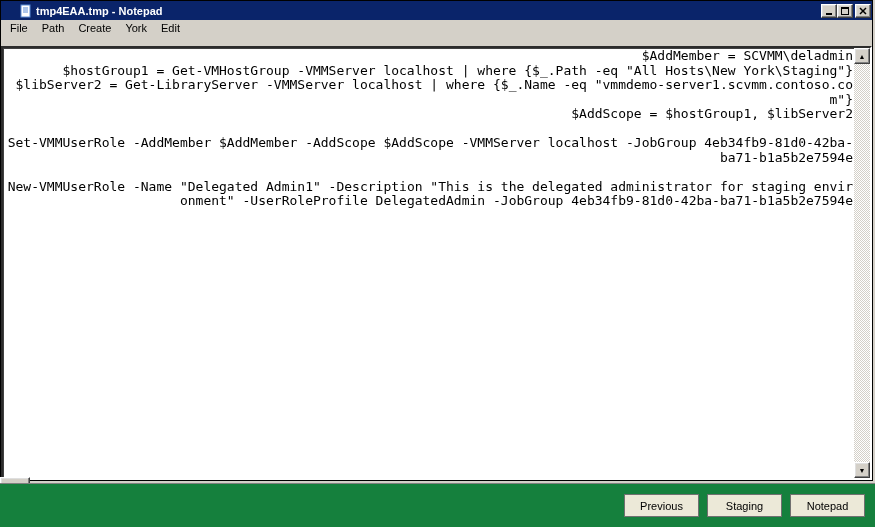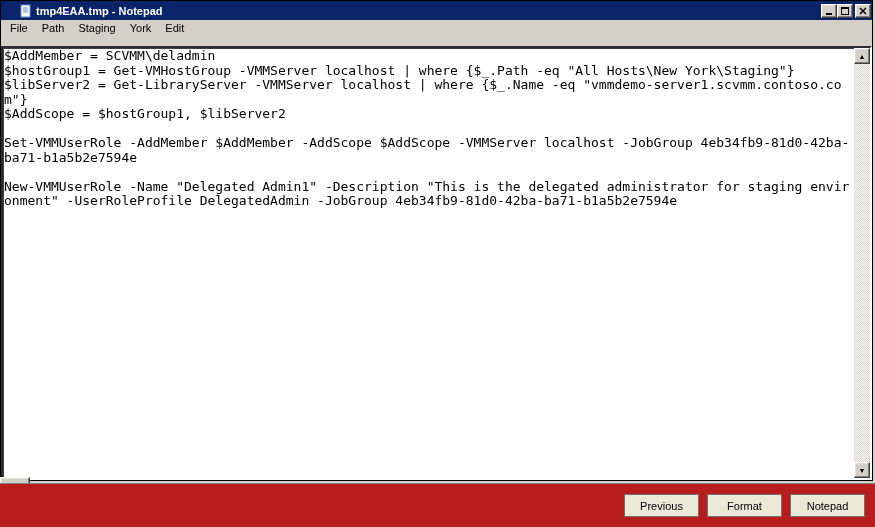--- a/index.html
+++ b/index.html
@@ -84,20 +84,21 @@
   .text-area-wrap {
     flex: 1;
     margin: 0;
     border: 2px inset #fff;
     border-color: #808080 #fff #fff #808080;
     box-shadow: inset 1px 1px 0 #404040;
     background: #fff;
     overflow: hidden;
     position: relative;
     display: flex;
+    text-align: right;
   }
   .text-content {
     flex: 1;
     white-space: pre-wrap;
     word-break: break-all;
     font-family: "Lucida Console", Consolas, monospace;
     font-size: 13px;
     line-height: 14.5px;
     padding: 1px 1px;
     color: #000;
@@ -119,21 +120,21 @@
     display:flex;align-items:center;justify-content:center;
     font-size:7px;color:#000;
   }
   .scroll-track { flex:1; background:repeating-conic-gradient(#fff 0 25%, #d4d0c8 0 50%) 0/2px 2px; }
 
   
   .wizard-footer {
     position: absolute;
     left: 0; right: 0; bottom: 0;
     height: 44px;
-    background: #b91c1c;
+    background: #15803d;
     border-top: 1px solid #808080;
   }
   .wizard-footer-inner {
     position:absolute;
     right:10px; top:10px;
     display:flex;
     gap:8px;
   }
   .wiz-btn {
     width:75px; height:23px;
@@ -187,21 +188,21 @@
               <line x1="1" y1="1" x2="7" y2="7" stroke="#000" stroke-width="1.5"></line>
               <line x1="7" y1="1" x2="1" y2="7" stroke="#000" stroke-width="1.5"></line>
             </svg>
         </span>
       </span>
     </div>
 
     <div class="menubar">
       <span class="menu-item">File</span>
       <span class="menu-item">Path</span>
-      <span class="menu-item">Staging</span>
+      <span class="menu-item">Create</span>
       <span class="menu-item">York</span>
       <span class="menu-item">Edit</span>
     </div>
 
     <div class="text-area-wrap">
       <div class="text-content">$AddMember = SCVMM\deladmin
 $hostGroup1 = Get-VMHostGroup -VMMServer localhost | where {$_.Path -eq "All Hosts\New York\Staging"}
 $libServer2 = Get-LibraryServer -VMMServer localhost | where {$_.Name -eq "vmmdemo-server1.scvmm.contoso.com"}
 $AddScope = $hostGroup1, $libServer2
 
@@ -214,18 +215,18 @@
         <div class="scroll-btn">▼</div>
       </div>
     </div>
   </div>
 
   <div class="bg-fragment"></div>
 
   <div class="wizard-footer">
     <div class="wizard-footer-inner">
       <div class="wiz-btn">Previous</div>
-      <div class="wiz-btn">Format</div>
+      <div class="wiz-btn">Staging</div>
       <div class="wiz-btn">Notepad</div>
     </div>
   </div>
 
 </div>
 
 </body></html>

